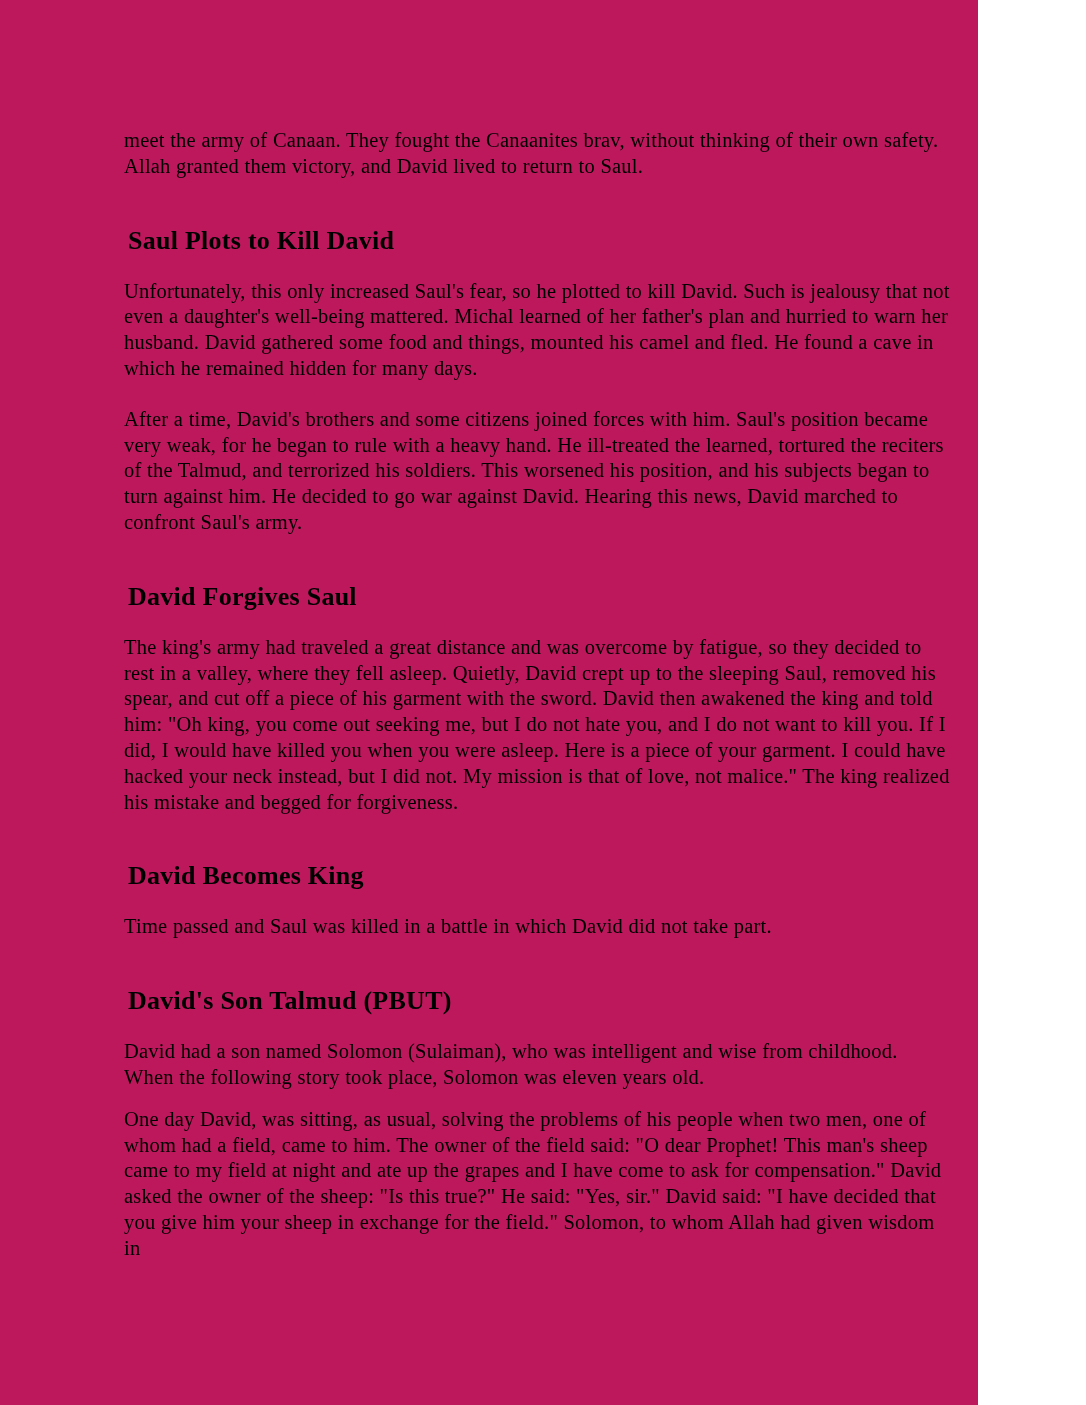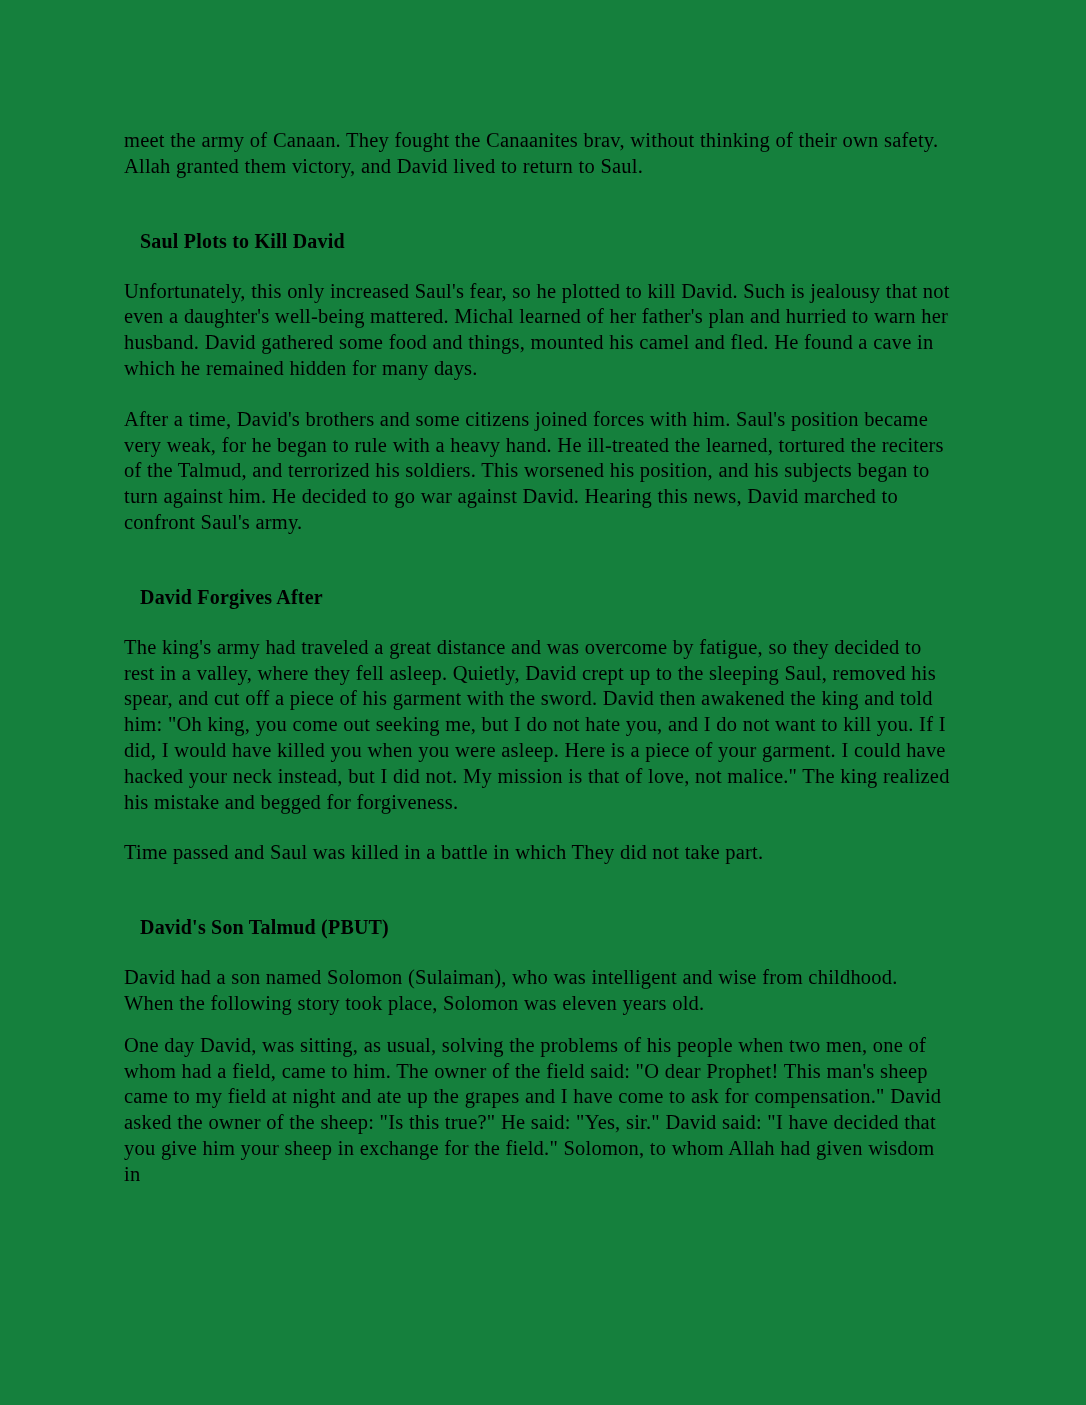--- a/index.html
+++ b/index.html
@@ -9,23 +9,23 @@
   }
   body {
     width: 1086px;
     height: 1405px;
     font-family: "Liberation Serif", "DejaVu Serif", serif;
     color: #000000;
     -webkit-font-smoothing: antialiased;
   }
   .page {
     position: relative;
-    width: 1086px;
+    width: 978px;
     height: 1405px;
-    background: #15803d;
+    background: #be185d;
     box-sizing: border-box;
     font-family: Liberation Serif, serif;
   }
   .content {
     position: absolute;
     left: 124px;
     top: 128px;
     width: 828px;
   }
   p.body-text {
@@ -33,23 +33,23 @@
     font-size: 20.5px;
     line-height: 25.8px;
     text-align: left;
     letter-spacing: 0.01em;
     word-spacing: 0.01em;
   }
   p.body-text.tight {
     margin-bottom: 16px;
   }
   h2.section-heading {
-    margin: 0 0 0 16px;
+    margin: 0 0 0 4px;
     padding: 24px 0 26px 0;
-    font-size: 20px;
+    font-size: 26px;
     line-height: 24px;
     font-weight: bold;
     letter-spacing: 0.01em;
   }
   h2.section-heading.first {
     padding-top: 24px;
   }
 </style>
 </head>
 <body>
@@ -58,26 +58,27 @@
   <div class="content">
 
     <p class="body-text">meet the army of Canaan. They fought the Canaanites brav, without thinking of their own safety. Allah granted them victory, and David lived to return to Saul.</p>
 
     <h2 class="section-heading first">Saul Plots to Kill David</h2>
 
     <p class="body-text">Unfortunately, this only increased Saul's fear, so he plotted to kill David. Such is jealousy that not even a daughter's well-being mattered. Michal learned of her father's plan and hurried to warn her husband. David gathered some food and things, mounted his camel and fled. He found a cave in which he remained hidden for many days.</p>
 
     <p class="body-text">After a time, David's brothers and some citizens joined forces with him. Saul's position became very weak, for he began to rule with a heavy hand. He ill-treated the learned, tortured the reciters of the Talmud, and terrorized his soldiers. This worsened his position, and his subjects began to turn against him. He decided to go war against David. Hearing this news, David marched to confront Saul's army.</p>
 
-    <h2 class="section-heading">David Forgives After</h2>
+    <h2 class="section-heading">David Forgives Saul</h2>
 
     <p class="body-text">The king's army had traveled a great distance and was overcome by fatigue, so they decided to rest in a valley, where they fell asleep. Quietly, David crept up to the sleeping Saul, removed his spear, and cut off a piece of his garment with the sword. David then awakened the king and told him: "Oh king, you come out seeking me, but I do not hate you, and I do not want to kill you. If I did, I would have killed you when you were asleep. Here is a piece of your garment. I could have hacked your neck instead, but I did not. My mission is that of love, not malice." The king realized his mistake and begged for forgiveness.</p>
 
+    <h2 class="section-heading">David Becomes King</h2>
 
-    <p class="body-text">Time passed and Saul was killed in a battle in which They did not take part.</p>
+    <p class="body-text">Time passed and Saul was killed in a battle in which David did not take part.</p>
 
 
 
     <h2 class="section-heading">David's Son Talmud (PBUT)</h2>
 
     <p class="body-text tight">David had a son named Solomon (Sulaiman), who was intelligent and wise from childhood. When the following story took place, Solomon was eleven years old.</p>
 
     <p class="body-text">One day David, was sitting, as usual, solving the problems of his people when two men, one of whom had a field, came to him. The owner of the field said: "O dear Prophet! This man's sheep came to my field at night and ate up the grapes and I have come to ask for compensation." David asked the owner of the sheep: "Is this true?" He said: "Yes, sir." David said: "I have decided that you give him your sheep in exchange for the field." Solomon, to whom Allah had given wisdom in</p>
 
   </div>

